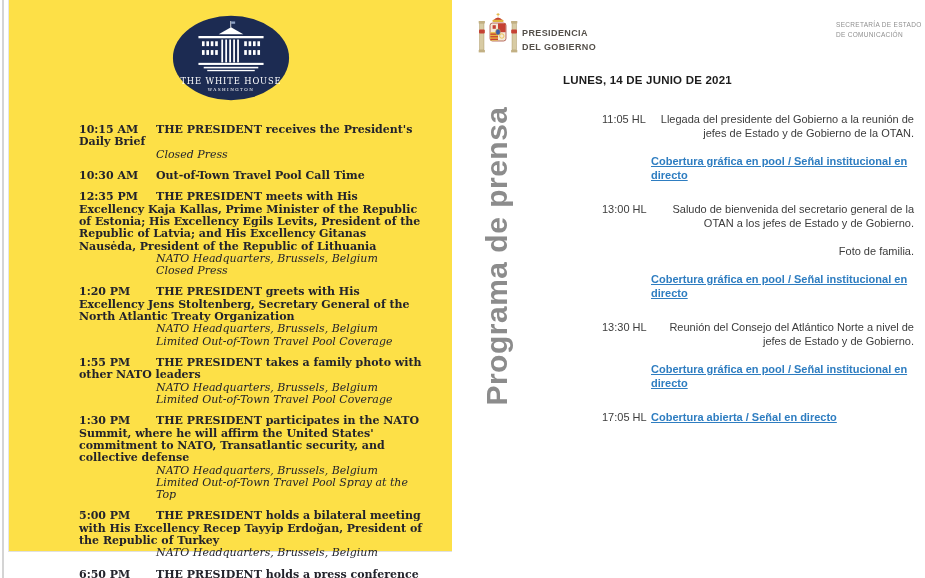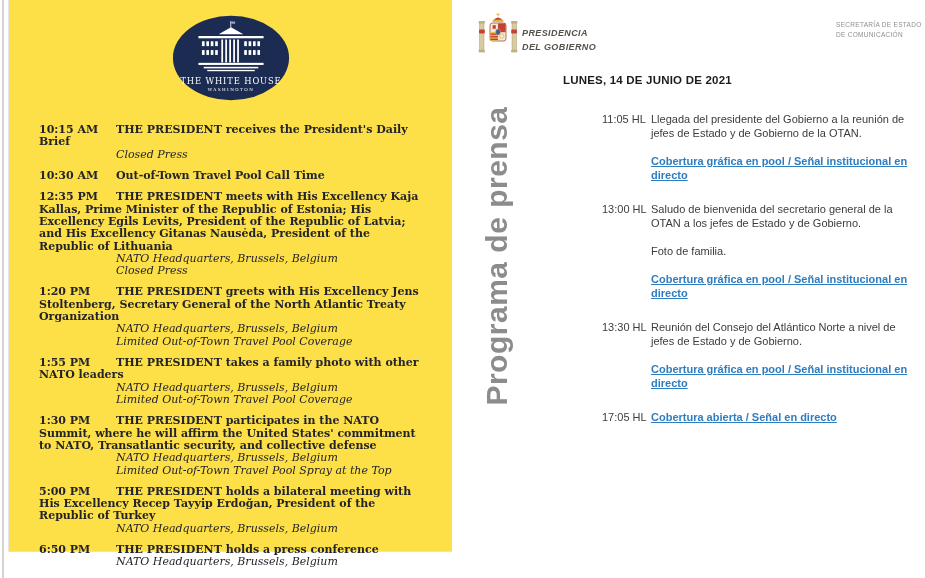--- a/index.html
+++ b/index.html
@@ -25,37 +25,36 @@
     border-bottom: 1px solid #e0e0e0;
   }
   .wh-logo { width: 132px; height: 96px; margin: 10px auto 0 auto; }
   .wh-entries {
     margin: 18px 28px 0 30px;
     font-family: "DejaVu Serif", serif;
     font-size: 11px;
     line-height: 1.12;
     color: #23232b;
   }
-  .wh-entry { margin-bottom: 9px; }
+  .wh-entry { margin-bottom: 9px; margin-left: 40px; }
   .wh-line { margin: 0; font-weight: bold; }
   .wh-time { display: inline-block; width: 77px; font-weight: bold; vertical-align: top; }
   .wh-note { margin: 0 0 0 77px; font-style: italic; font-weight: normal; }
   
   .page-right {
     position: absolute; left: 462px; top: 0;
     width: 463px; height: 578px;
     background: #ffffff;
   }
   .coat-of-arms { position: absolute; left: 16px; top: 12px; width: 40px; height: 50px; }
   .org-name {
     position: absolute; left: 60px; top: 27px;
     font-size: 9px; font-weight: bold;
     color: #55504a; letter-spacing: 0.4px; line-height: 1.55;
     white-space: pre-line;
-    font-style: italic;
   }
   .secretary {
     position: absolute; left: 374px; top: 20px;
     font-size: 6.5px; color: #8f8f8f;
     letter-spacing: 0.3px; line-height: 1.6;
     white-space: pre-line;
   }
   .vertical-title {
     position: absolute; left: -124px; top: 238px;
     width: 320px; height: 36px;
@@ -67,21 +66,21 @@
   }
   .rd-content { position: absolute; left: 94px; top: 74px; width: 358px; }
   .rd-date {
     margin: 0 0 26px 7px;
     font-size: 11.5px; font-weight: bold;
     color: #1c1c1c; letter-spacing: 0.2px;
   }
   .rd-entry { display: flex; margin-bottom: 20px; font-size: 11px; line-height: 14px; color: #3c3c3c; }
   .rd-time { width: 49px; flex: none; margin-left: 46px; }
   .rd-body { width: 309px; }
-  .rd-body p { margin: 0 0 14px 0; }
+  .rd-body p { margin: 0 0 14px 0; text-align: right; }
   .rd-link {
     font-weight: bold;
     text-decoration: underline;
     display: inline-block;
     cursor: pointer;
   }
 </style>
 </head>
 <body>
 

